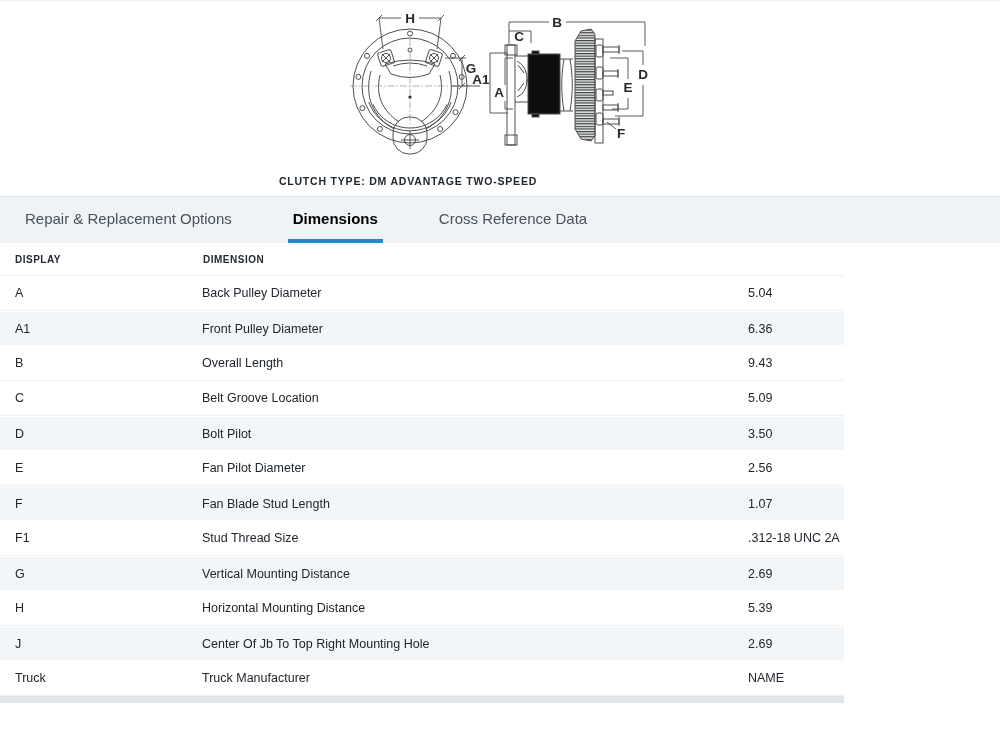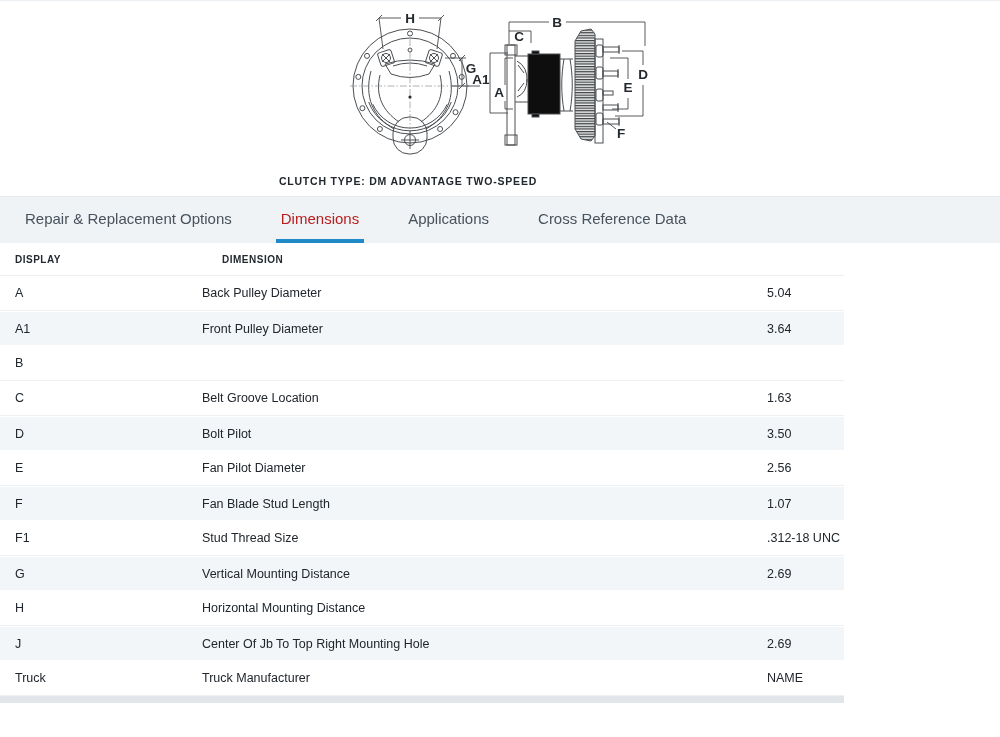--- a/index.html
+++ b/index.html
@@ -16,42 +16,42 @@
   .diagram-caption {
     position: absolute; left: 0; top: 174px; width: 816px;
     text-align: center; font-size: 10.5px; font-weight: bold;
     letter-spacing: 0.8px; color: #20272d;
   }
   .dim-label { font-family: "Liberation Sans", sans-serif; font-weight: bold; font-size: 13.5px; fill: #24292e; }
 
   
   .tab-bar {
     height: 47px; background: #eff3f6; border-top: 1px solid #e2e9ee;
-    display: flex; align-items: stretch; padding-left: 20px; box-sizing: border-box;
+    display: flex; align-items: stretch; padding-left: 20px; box-sizing: border-box; gap: 12px;
   }
   .tab {
     display: flex; align-items: center; padding: 0 5px; margin-right: 39px;
     font-size: 15px; color: #47525c; cursor: pointer;
     border-bottom: 4px solid transparent; box-sizing: border-box; white-space: nowrap;
   }
-  .tab.active { color: #b91c1c; font-weight: normal; border-bottom-color: #1e8bc8; }
+  .tab.active { color: #000000; font-weight: bold; border-bottom-color: #1e8bc8; }
 
   
   .dim-table { width: 844px; background: #fff; }
   .thead { display: flex; height: 32px; align-items: center; background: #fff; border-bottom: 1px solid #eaeff2; }
   .thead .cell {
     font-size: 10px; font-weight: bold; letter-spacing: 0.5px;
     color: #232a31; text-transform: uppercase;
   }
   .trow { display: flex; height: 35px; align-items: center; background: #fff; border-bottom: 1px solid #edf1f4; box-sizing: border-box; }
   .trow.stripe { background: #f3f6f8; border-top: 1px solid #fff; border-bottom: 1px solid #fff; }
   .cell { box-sizing: border-box; font-size: 12.5px; color: #20262c; white-space: nowrap; overflow: hidden; }
   .c0 { width: 200px; padding-left: 15px; }
   .c1 { width: 545px; padding-left: 2px; }
-  .c2 { flex: 1; padding-left: 3px; margin-left: 19px; }
+  .c2 { flex: 1; padding-left: 3px; }
   .bottom-strip { height: 7px; background: #e2e6eb; }
 </style>
 </head>
 <body>
 
 <div class="page">
 
   <div class="diagram-section">
     <svg class="diagram-svg" width="1000" height="195" viewBox="0 0 1000 195">
       <defs>
@@ -207,47 +207,48 @@
       <text class="dim-label" x="628" y="91" text-anchor="middle">E</text>
       <text class="dim-label" x="621" y="137" text-anchor="middle">F</text>
     </svg>
 
     <div class="diagram-caption">CLUTCH TYPE: DM ADVANTAGE TWO-SPEED</div>
   </div>
 
   <div class="tab-bar">
       <div class="tab">Repair &amp; Replacement Options</div>
       <div class="tab active">Dimensions</div>
-      <div class="tab">Applications</div>
       <div class="tab">Cross Reference Data</div>
     </div>
 
   <div class="dim-table">
     <div class="thead">
       <div class="cell c0">DISPLAY</div>
       <div class="cell c2">DIMENSION</div>
     </div>
     <div>
         <div class="trow">
           <div class="cell c0">A</div>
           <div class="cell c1">Back Pulley Diameter</div>
           <div class="cell c2">5.04</div>
         </div>
         <div class="trow stripe">
           <div class="cell c0">A1</div>
           <div class="cell c1">Front Pulley Diameter</div>
-          <div class="cell c2">3.64</div>
+          <div class="cell c2">6.36</div>
         </div>
         <div class="trow">
           <div class="cell c0">B</div>
+          <div class="cell c1">Overall Length</div>
+          <div class="cell c2">9.43</div>
         </div>
         <div class="trow">
           <div class="cell c0">C</div>
           <div class="cell c1">Belt Groove Location</div>
-          <div class="cell c2">1.63</div>
+          <div class="cell c2">5.09</div>
         </div>
         <div class="trow stripe">
           <div class="cell c0">D</div>
           <div class="cell c1">Bolt Pilot</div>
           <div class="cell c2">3.50</div>
         </div>
         <div class="trow">
           <div class="cell c0">E</div>
           <div class="cell c1">Fan Pilot Diameter</div>
           <div class="cell c2">2.56</div>
@@ -263,20 +264,21 @@
           <div class="cell c2">.312-18 UNC 2A</div>
         </div>
         <div class="trow stripe">
           <div class="cell c0">G</div>
           <div class="cell c1">Vertical Mounting Distance</div>
           <div class="cell c2">2.69</div>
         </div>
         <div class="trow">
           <div class="cell c0">H</div>
           <div class="cell c1">Horizontal Mounting Distance</div>
+          <div class="cell c2">5.39</div>
         </div>
         <div class="trow stripe">
           <div class="cell c0">J</div>
           <div class="cell c1">Center Of Jb To Top Right Mounting Hole</div>
           <div class="cell c2">2.69</div>
         </div>
         <div class="trow">
           <div class="cell c0">Truck</div>
           <div class="cell c1">Truck Manufacturer</div>
           <div class="cell c2">NAME</div>

